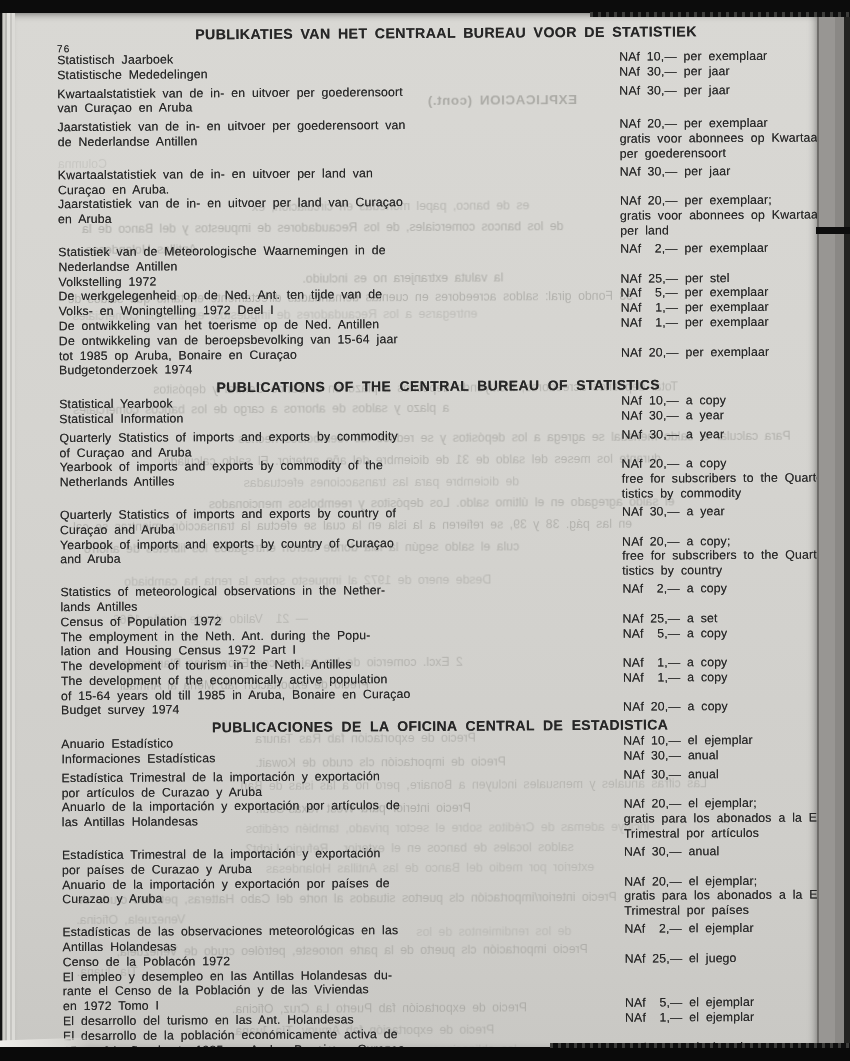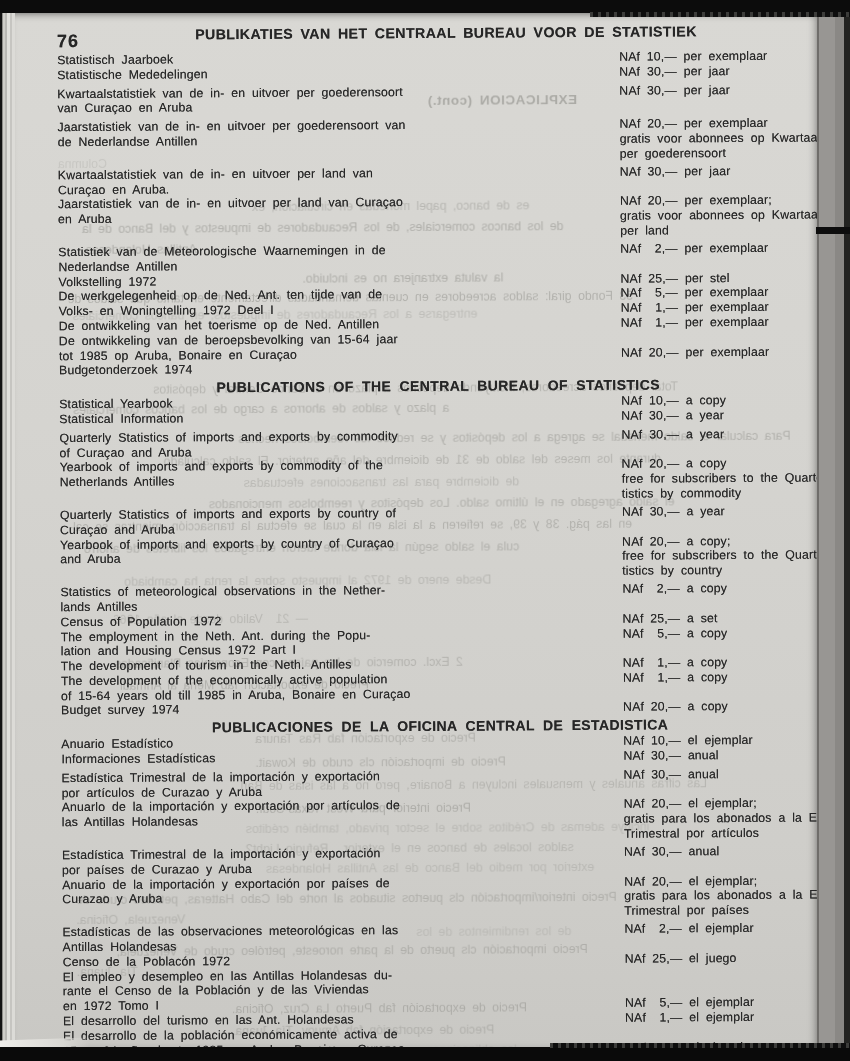--- a/index.html
+++ b/index.html
@@ -22,21 +22,21 @@
   .right-gutter{position:absolute;right:0;top:0;width:33px;height:1061px;z-index:4;
       background:linear-gradient(90deg,#6f6d6a 0 2px,#989693 2px 18px,#8a8885 18px 27px,#232321 27px 33px);}
   .tab-marker{position:absolute;right:0;top:227px;width:34px;height:7px;background:#0d0d0d;z-index:7;}
   
   .page{position:absolute;left:14px;top:13px;width:804px;height:1034px;overflow:hidden;z-index:3;
       background:linear-gradient(180deg,#d9d8d4 0%,#d5d4d0 40%,#cfcecA 80%,#c9c8c4 100%);
       box-shadow:inset -6px 0 9px -4px rgba(0,0,0,.38), inset 0 6px 8px -6px rgba(0,0,0,.5);}
   .page-inner{position:absolute;left:0;top:0;width:100%;height:100%;transform:rotate(-0.35deg);color:#262626;}
   
   .masthead{position:absolute;left:46px;top:12px;width:758px;height:24px;}
-  .page-number{position:absolute;left:0;top:4px;font-size:18px;font-weight:bold;letter-spacing:1px;}
+  .page-number{position:absolute;left:0;top:16px;font-size:10px;font-weight:normal;letter-spacing:1px;}
   .masthead-title{position:absolute;left:80px;right:60px;top:0;text-align:center;
       font-size:14.2px;font-weight:bold;letter-spacing:.4px;word-spacing:3px;white-space:pre;}
   
   .sections{position:absolute;left:46px;top:38px;width:758px;
       font-size:12.3px;letter-spacing:.15px;word-spacing:3.2px;}
   .section-heading{height:16px;line-height:16px;margin:2px 0 1px;text-align:center;
       font-size:14px;font-weight:bold;letter-spacing:.4px;word-spacing:4px;white-space:pre;}
   .row{position:relative;}
   .gap-s{margin-top:4px;}
   .gap-l{margin-top:18px;}

